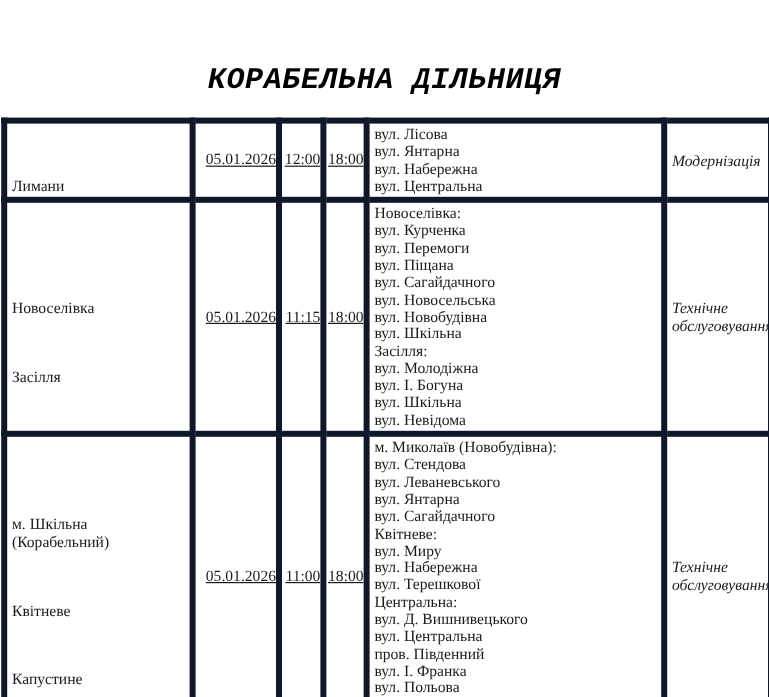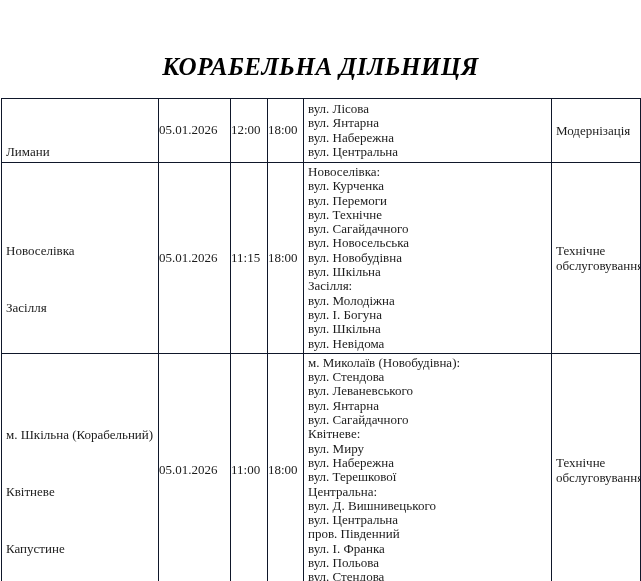--- a/index.html
+++ b/index.html
@@ -8,56 +8,57 @@
     background: #ffffff;
   }
   body {
     width: 641px;
     height: 581px;
     font-family: "Liberation Serif", serif;
     color: #1b1b1b;
     overflow: hidden;
   }
   .title {
-    font-family: Liberation Serif, serif;
+    font-family: Liberation Mono, monospace;
     font-weight: bold;
     font-style: italic;
     font-size: 25px;
     line-height: 28px;
     letter-spacing: 0.5px;
     text-align: center;
     color: #000000;
     margin: 53px 0 0 0;
   }
   table.schedule {
     border-collapse: collapse;
     table-layout: fixed;
     width: 639px;
     margin: 17px 0 0 1px;
   }
   td {
-    border: 1px solid #0f172a;
+    border: 5px solid #0f172a;
     vertical-align: middle;
     font-size: 13px;
     line-height: 14.4px;
     padding: 2px 1px 2px 4px;
     overflow: hidden;
   }
   tr[data-name="table-row"]:nth-child(1) { height: 64px; }
   tr[data-name="table-row"]:nth-child(2) { height: 183px; }
   tr[data-name="table-row"]:nth-child(3) { height: 227px; }
   td.locality div { line-height: 15px; margin-top: 42px; }
   td.date, td.time {
-    text-align: left;
+    text-align: right;
     padding: 2px 0;
+    text-decoration: underline;
   }
   td.streets { vertical-align: middle; }
   td.streets div { line-height: 14.3px; }
   td.streets div.bold { font-weight: normal; }
-  td.reason div { line-height: 15px; }
+  td.reason div { line-height: 15px; font-style: italic; }
 </style>
 </head>
 <body>
 
 <div class="page" data-name="page">
   <h1 class="title" data-name="page-title">КОРАБЕЛЬНА ДІЛЬНИЦЯ</h1>
   <table class="schedule" data-name="outage-schedule-table">
     <colgroup>
       <col style="width:157px">
       <col style="width:72px">
@@ -89,21 +90,21 @@
             <div data-name="locality-line">Новоселівка</div>
             <div data-name="locality-line">Засілля</div>
           </td>
           <td class="date" data-name="date-cell">05.01.2026</td>
           <td class="time" data-name="start-time-cell">11:15</td>
           <td class="time" data-name="end-time-cell">18:00</td>
           <td class="streets" data-name="streets-cell">
             <div data-name="street-group-header" class="bold">Новоселівка:</div>
             <div data-name="street-line">вул. Курченка</div>
             <div data-name="street-line">вул. Перемоги</div>
-            <div data-name="street-line">вул. Технічне</div>
+            <div data-name="street-line">вул. Піщана</div>
             <div data-name="street-line">вул. Сагайдачного</div>
             <div data-name="street-line">вул. Новосельська</div>
             <div data-name="street-line">вул. Новобудівна</div>
             <div data-name="street-line">вул. Шкільна</div>
             <div data-name="street-group-header" class="bold">Засілля:</div>
             <div data-name="street-line">вул. Молодіжна</div>
             <div data-name="street-line">вул. І. Богуна</div>
             <div data-name="street-line">вул. Шкільна</div>
             <div data-name="street-line">вул. Невідома</div>
           </td>

